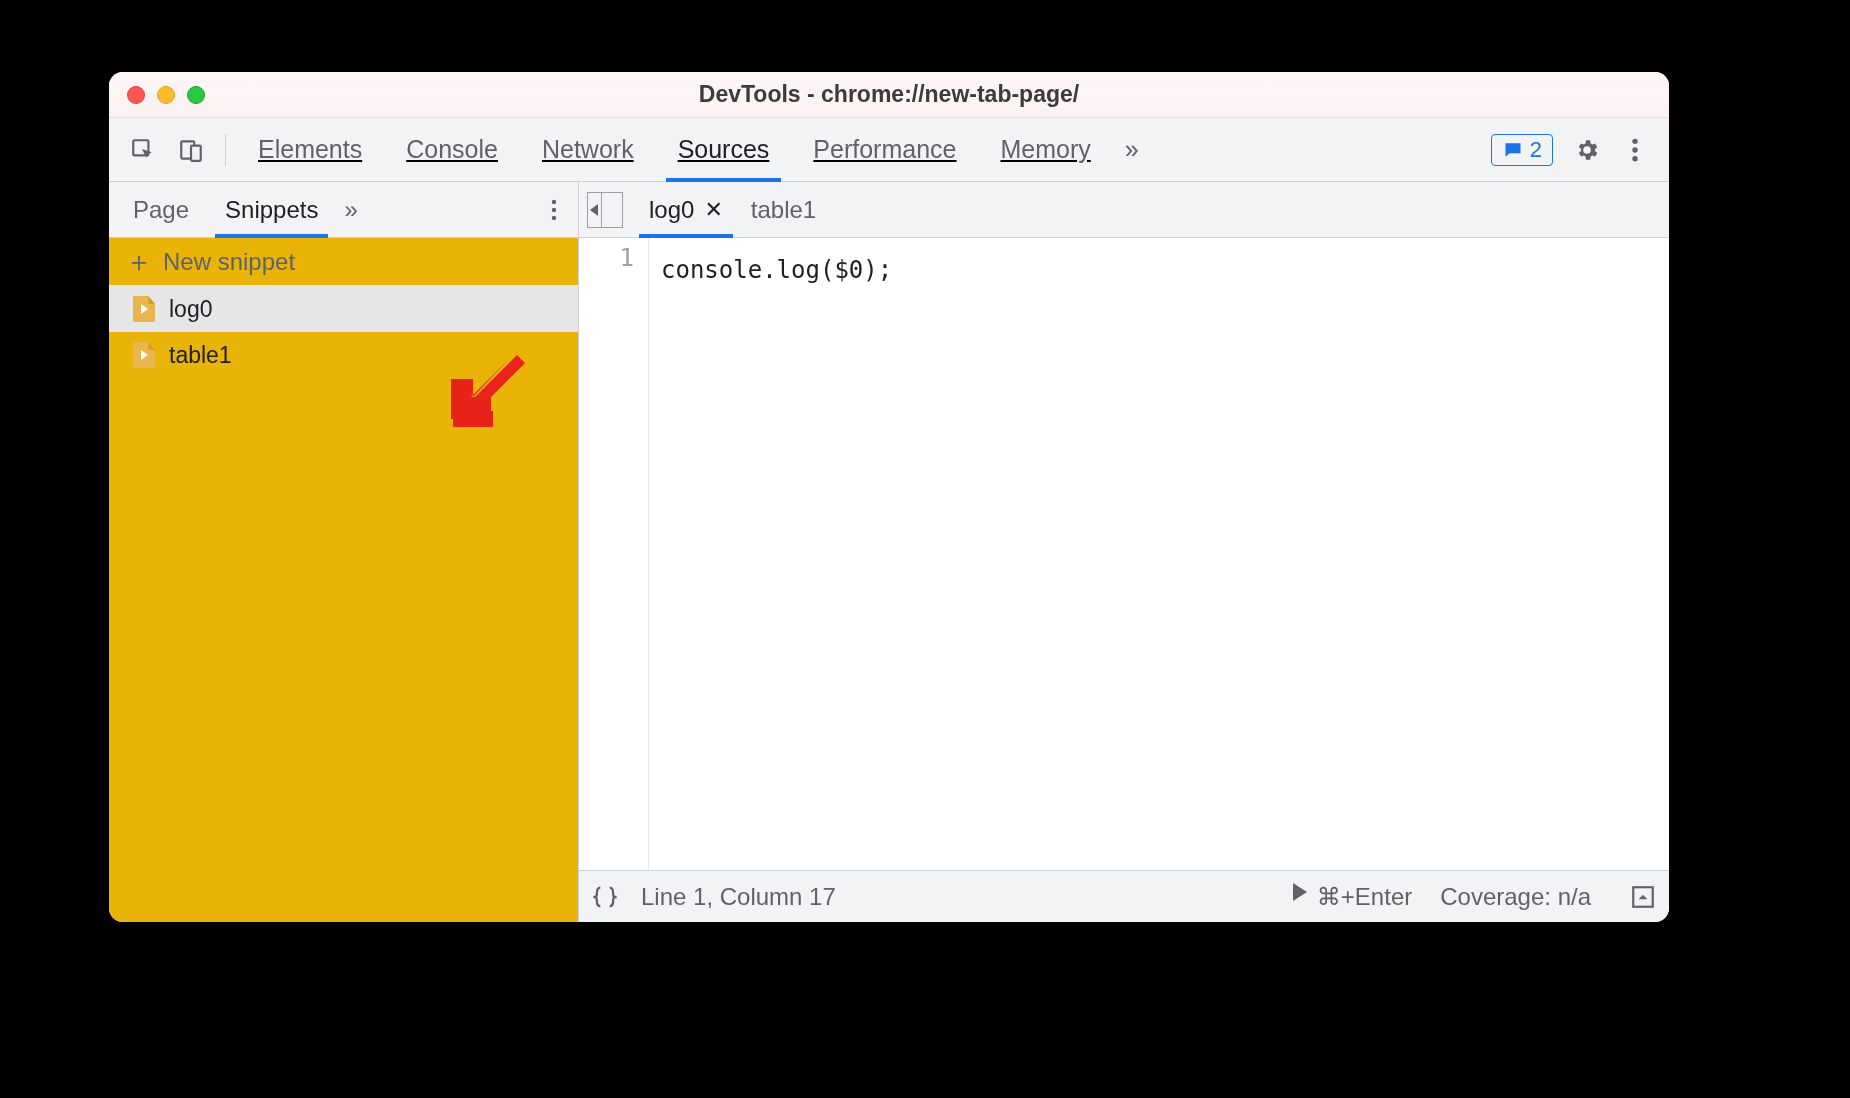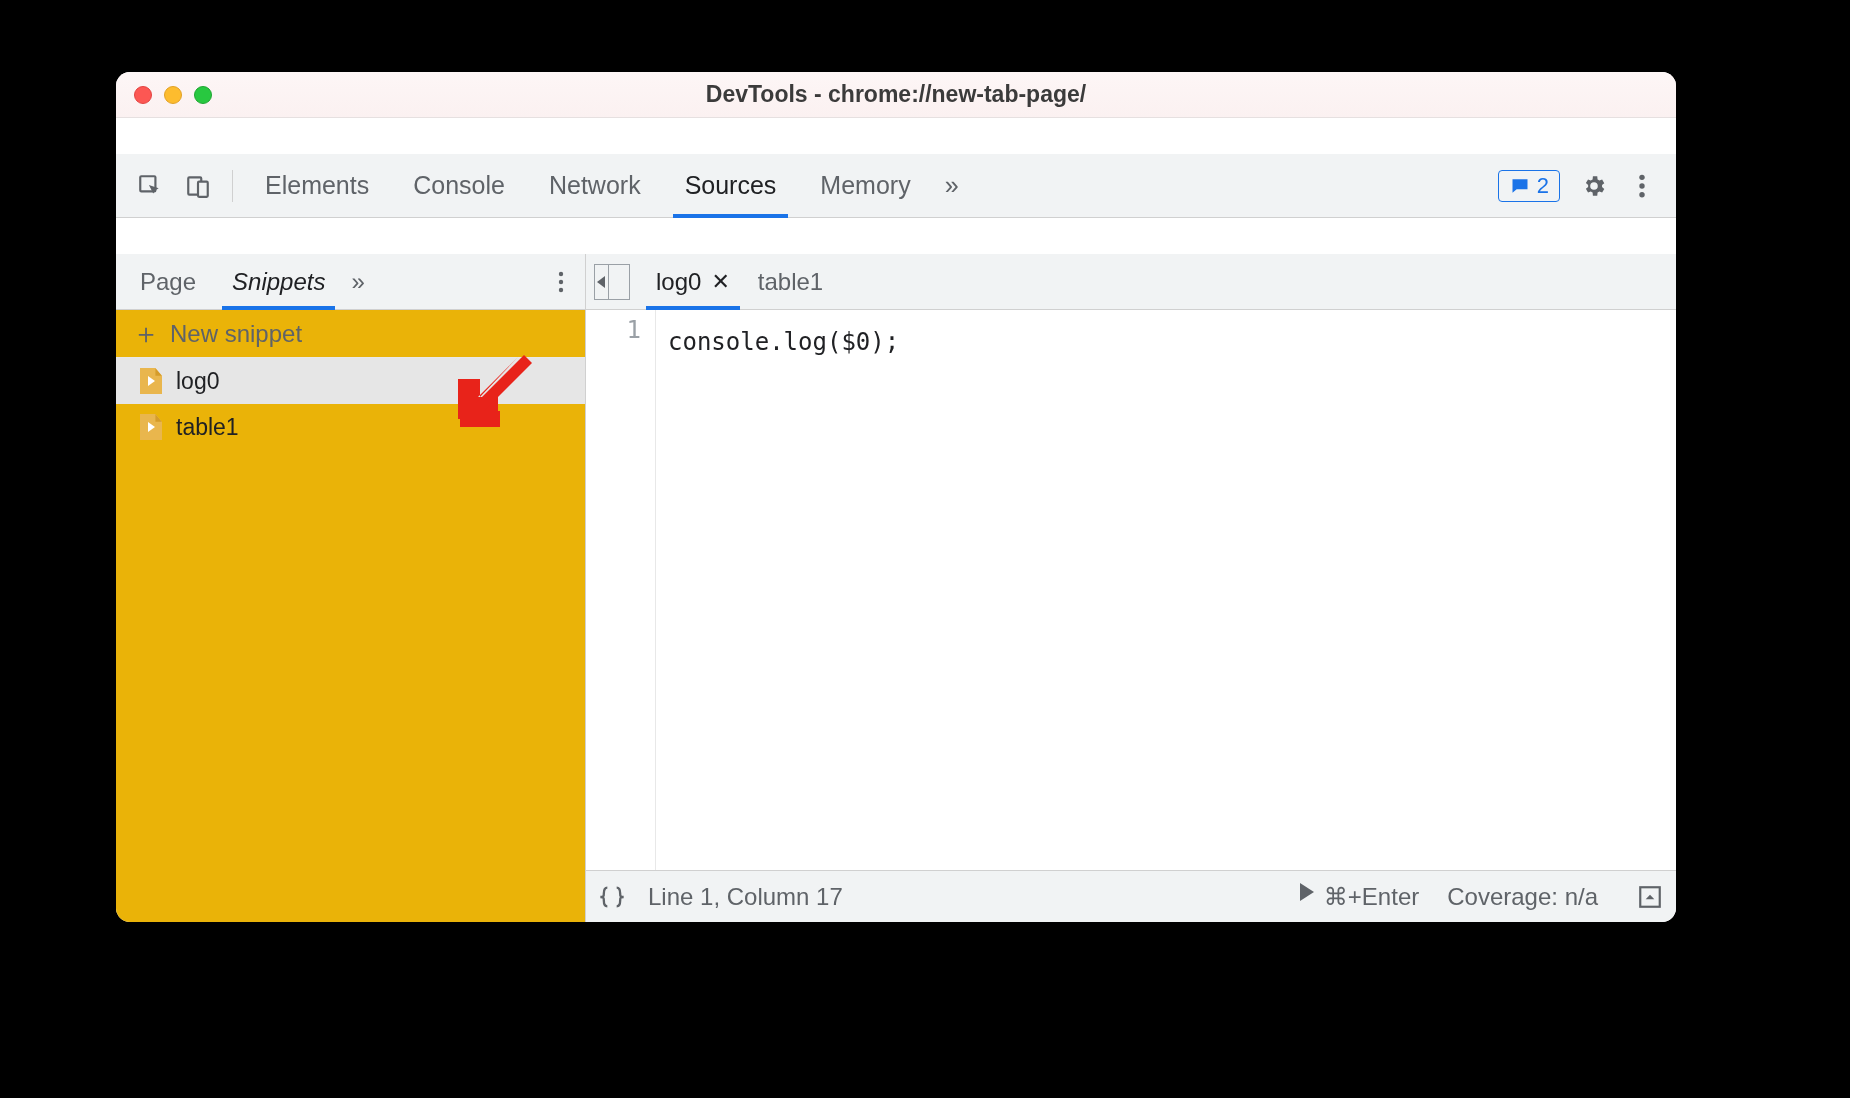--- a/index.html
+++ b/index.html
@@ -5,31 +5,30 @@
   * { box-sizing: border-box; margin: 0; padding: 0; }
   body {
     background: #000;
     width: 1850px;
     height: 1098px;
     font-family: -apple-system, BlinkMacSystemFont, "Segoe UI", Helvetica, Arial, sans-serif;
     position: relative;
   }
   .window {
     position: absolute;
-    left: 116px;
+    left: 109px;
     top: 72px;
     width: 1560px;
     height: 850px;
     background: #fff;
     border-radius: 14px;
     box-shadow: 0 30px 60px rgba(0,0,0,0.5);
     overflow: hidden;
     display: flex;
     flex-direction: column;
-    gap: 36px;
   }
   
   .titlebar {
     height: 46px;
     background: linear-gradient(#fdf6f6,#fbf1f1);
     display: flex;
     align-items: center;
     position: relative;
     border-bottom: 1px solid #e6e0e0;
   }
@@ -49,21 +48,21 @@
     background:#f1f3f4;
     border-bottom:1px solid #d0d0d0;
     display:flex; align-items:center;
     padding: 0 10px;
   }
   .tb-btn {
     width:40px;height:40px;display:flex;align-items:center;justify-content:center;
     color:#5f6368; cursor:pointer; margin:0 4px;
   }
   .tb-sep { width:1px; height:32px; background:#d0d0d0; margin:0 10px;}
-  .main-tabs { display:flex; align-items:stretch; height:100%;}
+  .main-tabs { display:flex; align-items:stretch; height:100%;text-decoration:underline;}
   .main-tab {
     padding: 0 22px; display:flex; align-items:center; font-size:25px; color:#5f6368;
     cursor:pointer; position:relative;
   }
   .main-tab.active { color:#202124;}
   .main-tab.active::after {
     content:""; position:absolute; left:10px; right:10px; bottom:-1px; height:4px;
     background:#1a73e8;
   }
   .tb-spacer { flex:1; }
@@ -79,21 +78,21 @@
   .body { flex:1; display:flex; min-height:0;}
   .sidebar { width:470px; border-right:1px solid #d0d0d0; display:flex; flex-direction:column; background:#eab308;}
   .side-tabs {
     height:56px; background:#f1f3f4; border-bottom:1px solid #d0d0d0;
     display:flex; align-items:center; padding:0 6px;
   }
   .side-tab {
     padding:0 18px; height:100%; display:flex; align-items:center;
     font-size:24px; color:#5f6368; cursor:pointer; position:relative;
   }
-  .side-tab.active { color:#202124;font-style:italic;}
+  .side-tab.active { color:#202124;}
   .side-tab.active::after{
     content:""; position:absolute; left:8px; right:8px; bottom:-1px; height:4px; background:#1a73e8;
   }
   .side-more { margin-left:8px; font-size:24px; color:#5f6368; cursor:pointer;}
   .side-kebab { margin-left:auto; width:36px;height:36px;display:flex;align-items:center;justify-content:center;color:#5f6368;cursor:pointer;}
   .new-snippet {
     height:48px; display:flex; align-items:center; gap:10px; padding-left:16px;
     font-size:24px; color:#5f6368; border-bottom:1px solid #e8e8e8; cursor:pointer;
   }
   .plus { font-size:28px; line-height:1;}
@@ -189,20 +188,21 @@
         <rect x="3" y="4" width="12" height="16" rx="1"></rect>
           <rect x="12" y="8" width="9" height="14" rx="1" fill="#f1f3f4"></rect>
       </svg>
     </div>
     <div class="tb-sep"></div>
     <div class="main-tabs">
       <div class="main-tab">Elements</div>
       <div class="main-tab">Console</div>
       <div class="main-tab">Network</div>
       <div class="main-tab active">Sources</div>
+      <div class="main-tab">Performance</div>
       <div class="main-tab">Memory</div>
     </div>
     <div class="more-arrows">»</div>
     <div class="tb-spacer"></div>
     <div class="msg-badge">
       <svg width="22" height="20" viewBox="0 0 24 24">
           <path d="M3 4h18v12H8l-5 4z"></path>
         </svg>
       <span>2</span>
     </div>

